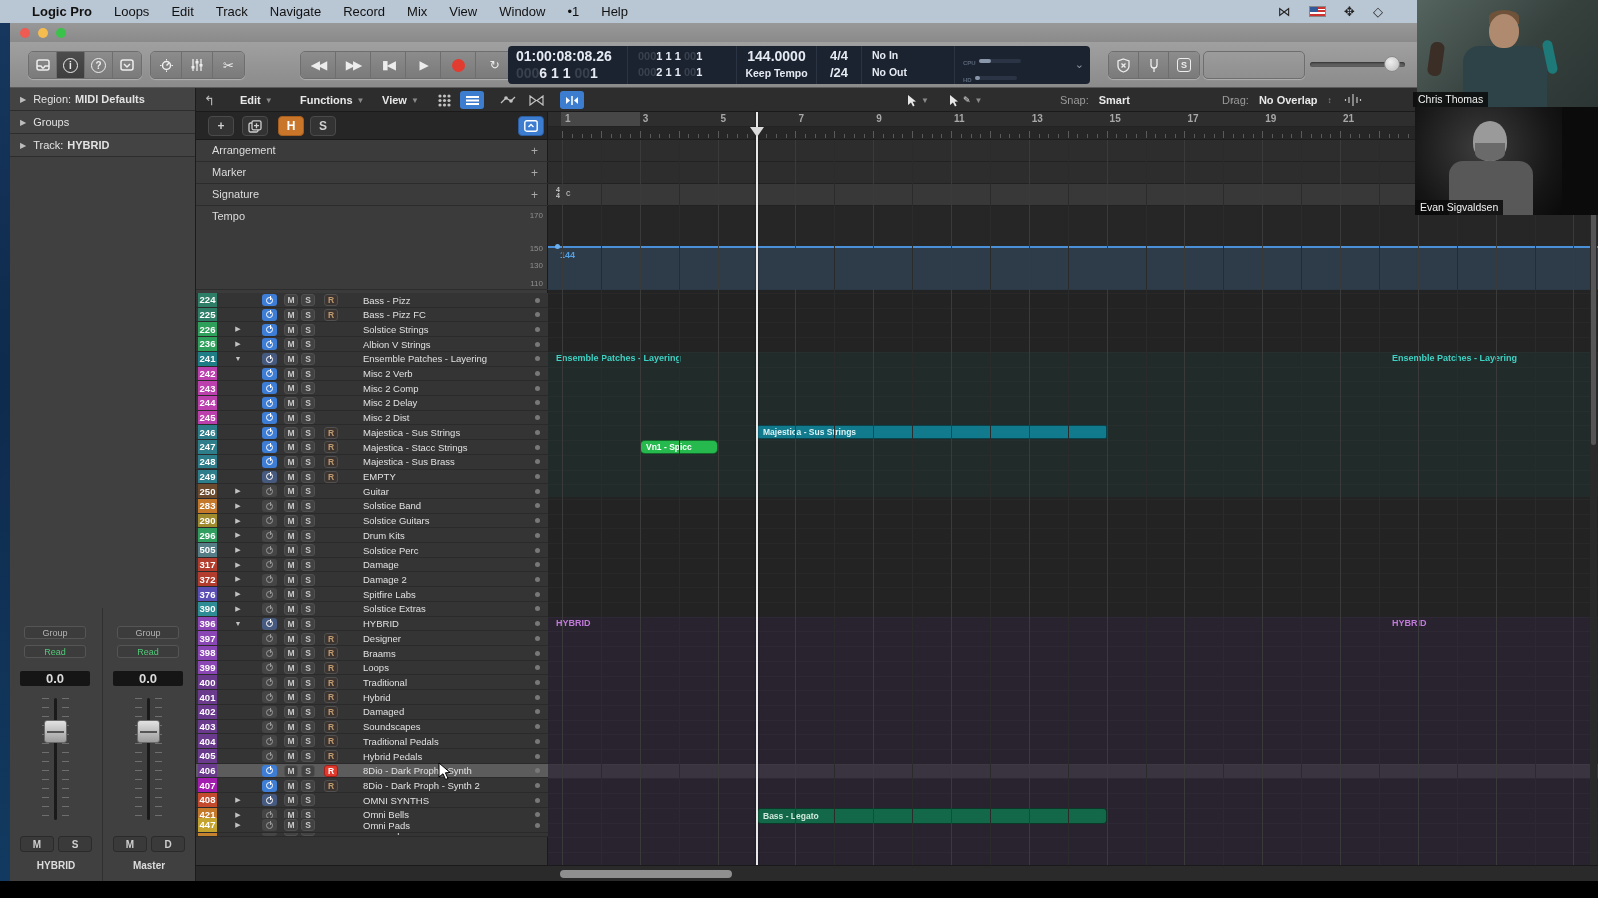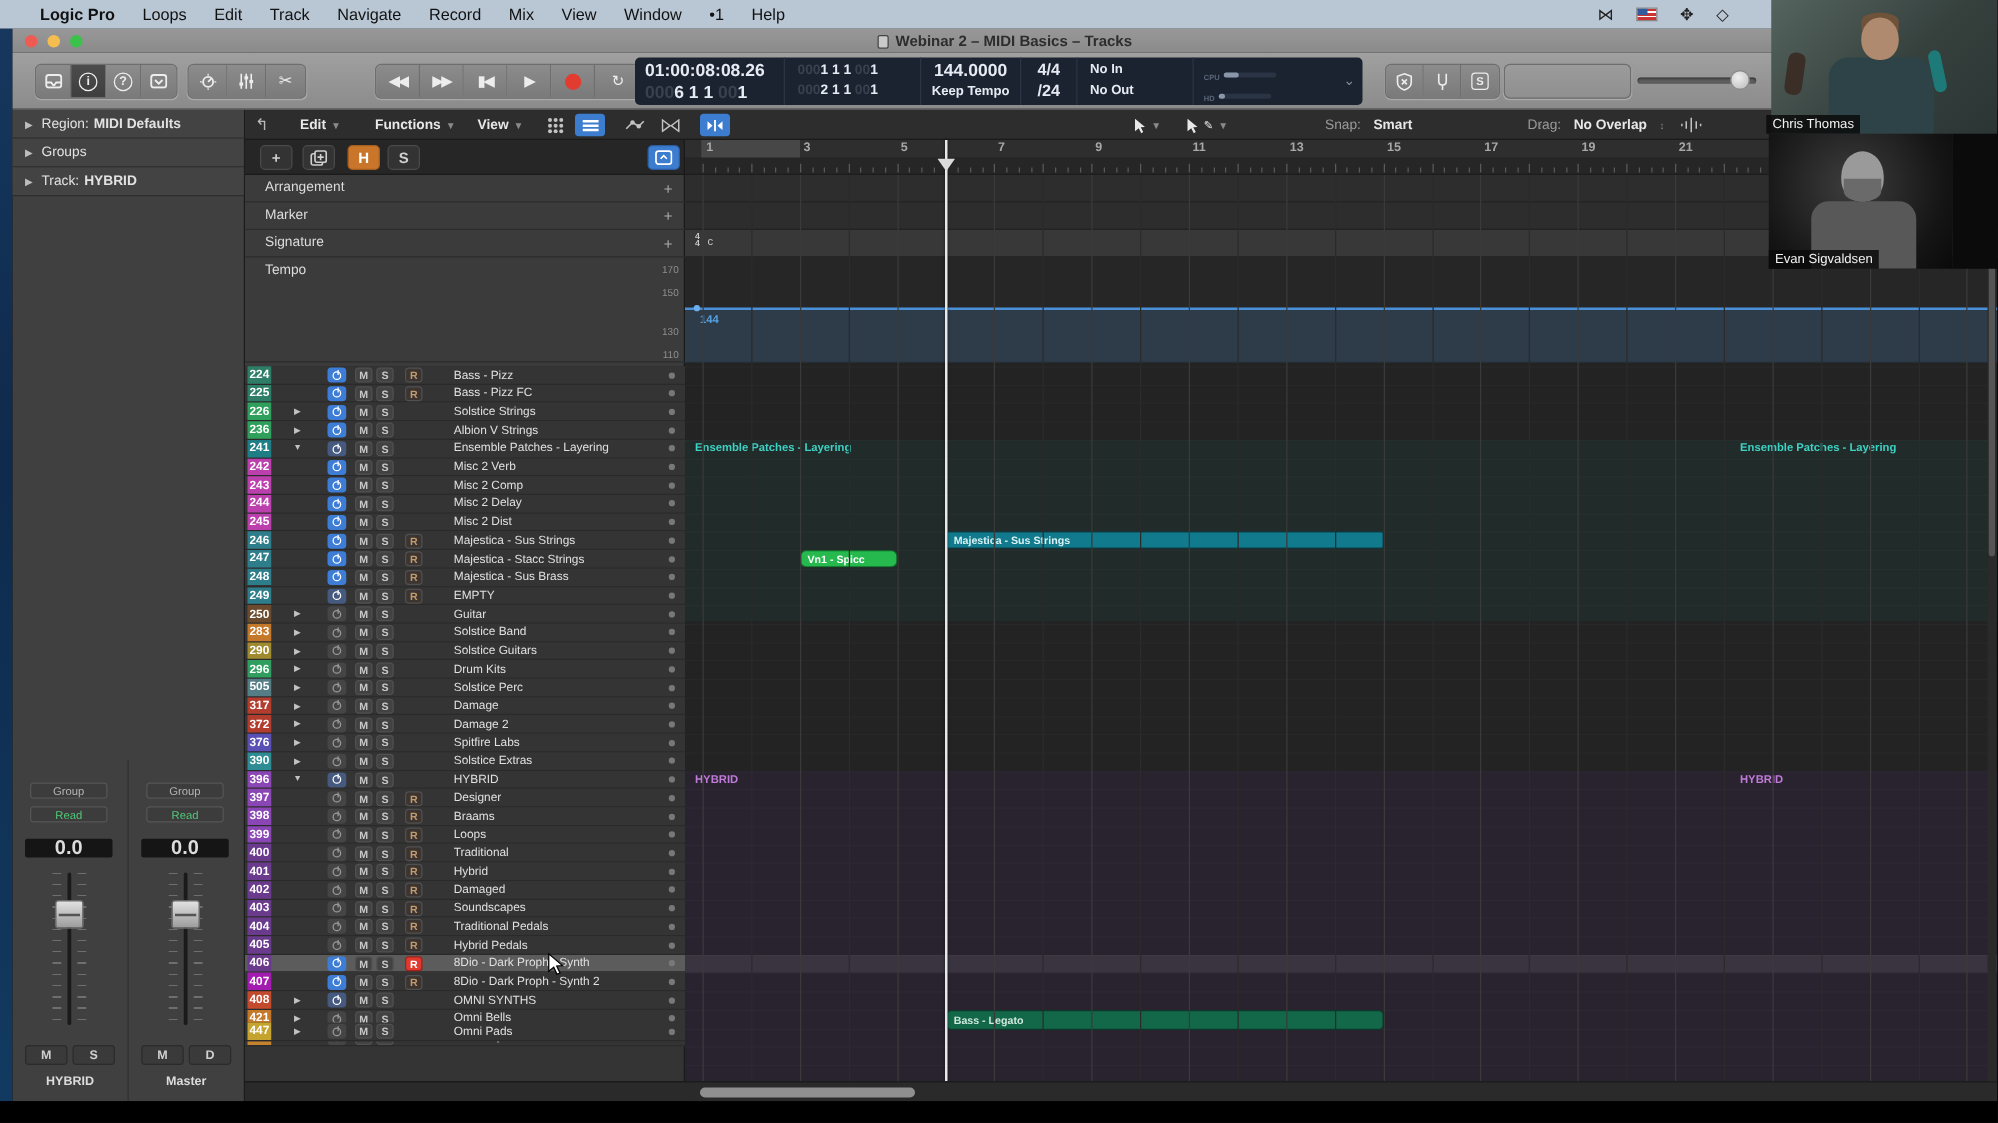--- a/index.html
+++ b/index.html
@@ -66,21 +66,21 @@
   #inspector{position:absolute;left:10px;top:88px;width:186px;height:793px;background:#404040;border-right:1px solid #1c1c1c;}
   .insp-row{height:23px;border-bottom:1px solid #2d2d2d;background:#434343;display:flex;align-items:center;padding-left:10px;font-size:11px;color:#e2e2e2;}
   .insp-row .tri{color:#bdbdbd;font-size:8px;margin-right:7px;}
   .insp-row b{margin-left:4px;}
 
   
   #strips{position:absolute;left:0px;top:520px;width:186px;height:273px;}
   .strip{position:absolute;top:0;width:92px;height:273px;}
   .strip .sbtn{position:absolute;left:14px;width:62px;height:13px;border-radius:3px;background:#3c3c3c;border:1px solid #555;color:#b5b5b5;font-size:9px;display:flex;align-items:center;justify-content:center;}
   .strip .sbtn.read{color:#52c878;font-weight:normal;}
-  .strip .sval{position:absolute;left:10px;top:63px;width:70px;height:15px;background:#151515;border-radius:2px;color:#dcdcdc;font-size:16px;font-weight:bold;display:flex;align-items:center;justify-content:center;}
+  .strip .sval{position:absolute;left:10px;top:63px;width:70px;height:15px;background:#151515;border-radius:2px;color:#dcdcdc;font-size:13px;font-weight:bold;display:flex;align-items:center;justify-content:center;}
   .frail{position:absolute;left:44px;top:90px;width:3px;height:122px;background:#1a1a1a;border-radius:2px;}
   .fticks{position:absolute;top:90px;width:7px;height:122px;background:repeating-linear-gradient(to bottom,#6e6e6e 0 1px,transparent 1px 9px);}
   .fticks.l{left:32px;}
   .fticks.r{left:52px;}
   .fcap{position:absolute;left:34px;top:112px;width:23px;height:23px;border-radius:3px;background:linear-gradient(#e2e2e2,#9c9c9c);border:1px solid #6a6a6a;}
   .fcap i{position:absolute;left:2px;right:2px;top:10px;height:2px;background:#555;display:block;}
   .msrow{position:absolute;left:10px;top:228px;width:72px;display:flex;gap:4px;}
   .msrow .sbtn2{flex:1;height:16px;border-radius:3px;background:#3a3a3a;border:1px solid #2b2b2b;color:#cfcfcf;font-size:10px;font-weight:bold;display:flex;align-items:center;justify-content:center;}
   .sname{position:absolute;left:0;top:252px;width:92px;text-align:center;font-size:10px;font-weight:bold;color:#dcdcdc;}
   #strip-divider{position:absolute;left:92px;top:0;width:1px;height:273px;background:#303030;}
@@ -200,21 +200,20 @@
         <span>◇</span>
       </div>
   </div>
 
   <div id="desktop-left"></div>
 
   <div id="titlebar">
     <span class="tl red"></span>
     <span class="tl yellow"></span>
     <span class="tl green"></span>
-    <div id="wtitle"><span class="doc"></span><span>Webinar 2 – MIDI Basics – Tracks</span></div>
   </div>
 
   <div id="controlbar">
     <div class="cgroup" id="grp-left1">
       <div class="cbtn">
           <svg width="14" height="12">
             <rect x="1" y="1" width="12" height="10" rx="2" fill="none" stroke="#ededed" stroke-width="1.5"></rect>
             <path d="M1 7 h4 l1.5 2 h1 L9 7 h4" stroke="#ededed" stroke-width="1.5" fill="none"></path>
           </svg>
         </div>
@@ -490,21 +489,21 @@
         <svg width="14" height="12">
           <rect x="0.8" y="0.8" width="12.4" height="10.4" rx="2" fill="none" stroke="#fff" stroke-width="1.4"></rect>
           <path d="M4.5 7 L7 4.5 L9.5 7" fill="none" stroke="#fff" stroke-width="1.4"></path>
         </svg>
       </div>
   </div>
 
   <div id="global-hdr">
     <div id="tempo-scale" style="position: absolute; left: 0px; top: 66px; width: 352px; height: 84px;">
         <span style="top: 5px;">170</span>
-        <span style="top: 24px;">150</span>
+        <span style="top: 38px;">150</span>
         <span style="top: 55px;">130</span>
         <span style="top: 73px;">110</span>
       </div>
   <div class="grow" style="top: 0px; height: 22px; align-items: flex-start; padding-top: 4px;">
         <span>Arrangement</span>
         <span class="plus">+</span>
       </div>
       <div class="grow" style="top: 22px; height: 22px; align-items: flex-start; padding-top: 4px;">
         <span>Marker</span>
         <span class="plus">+</span>

